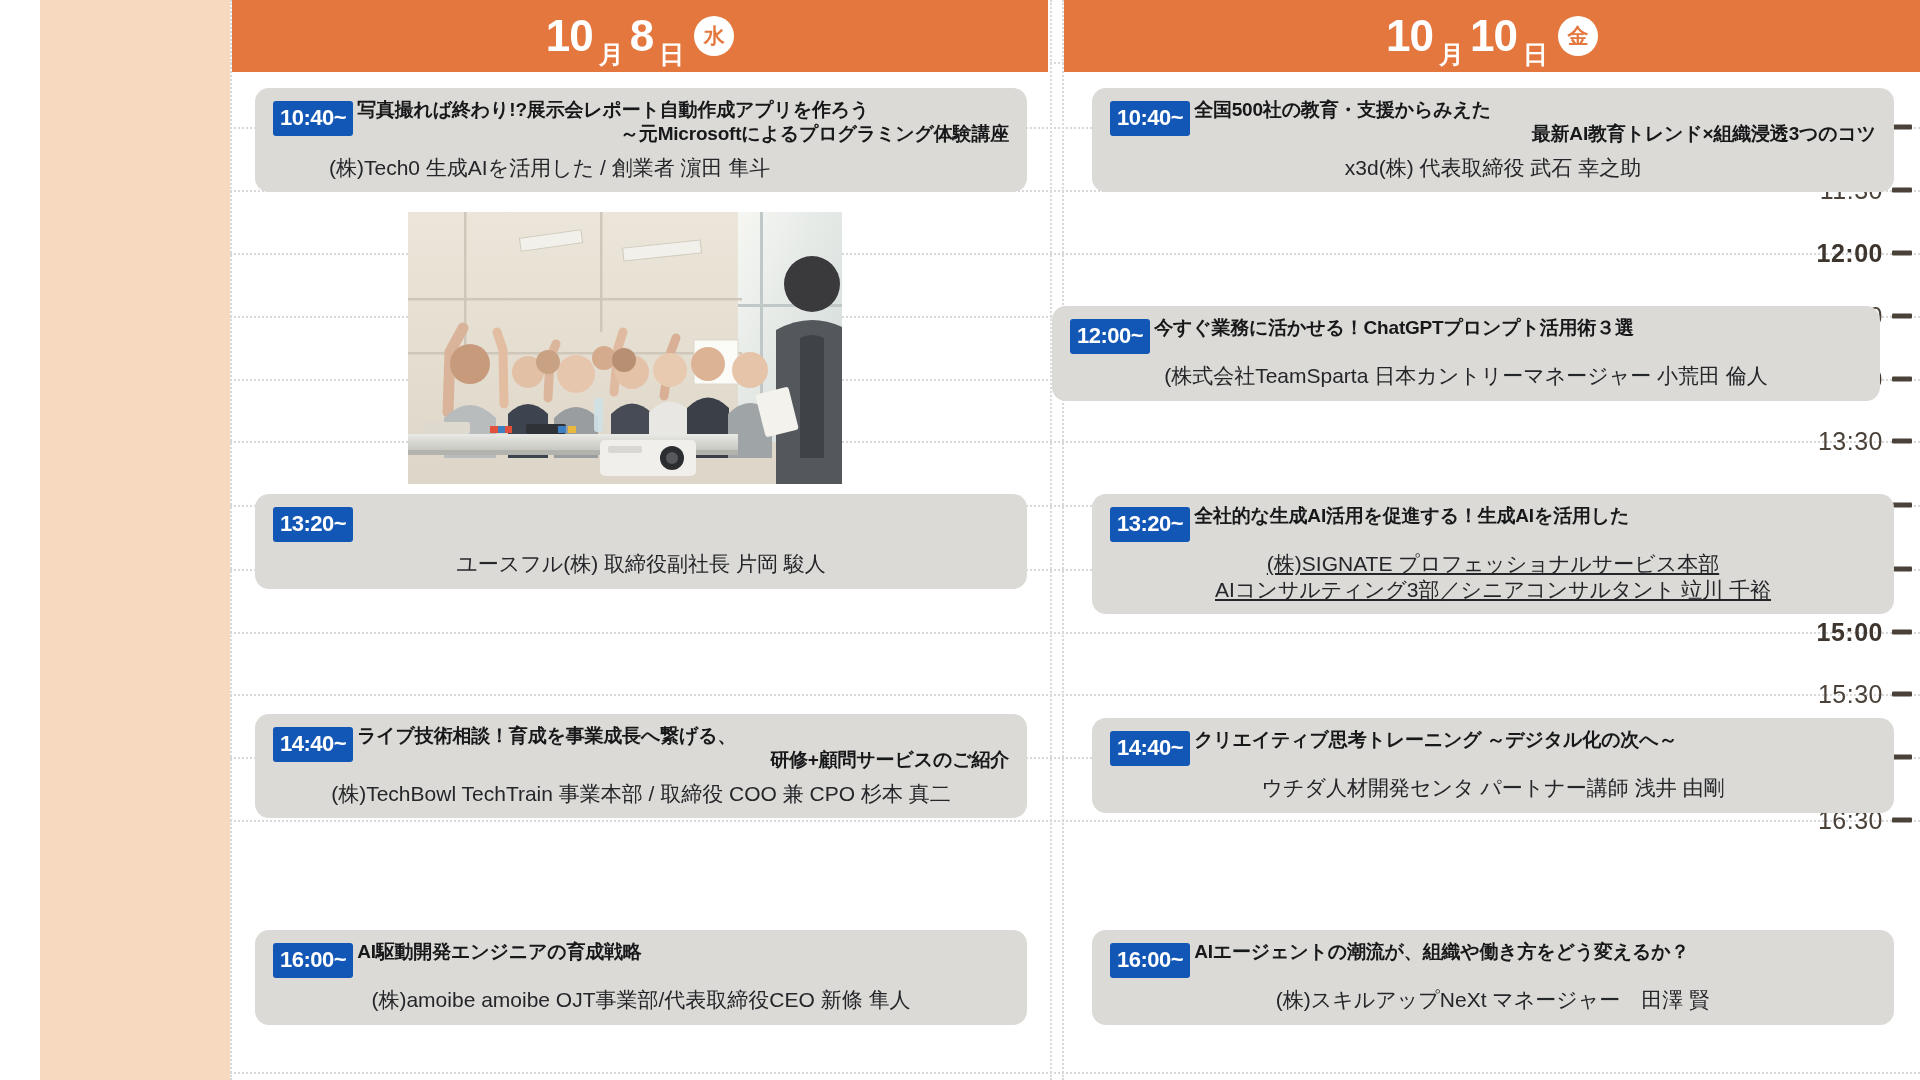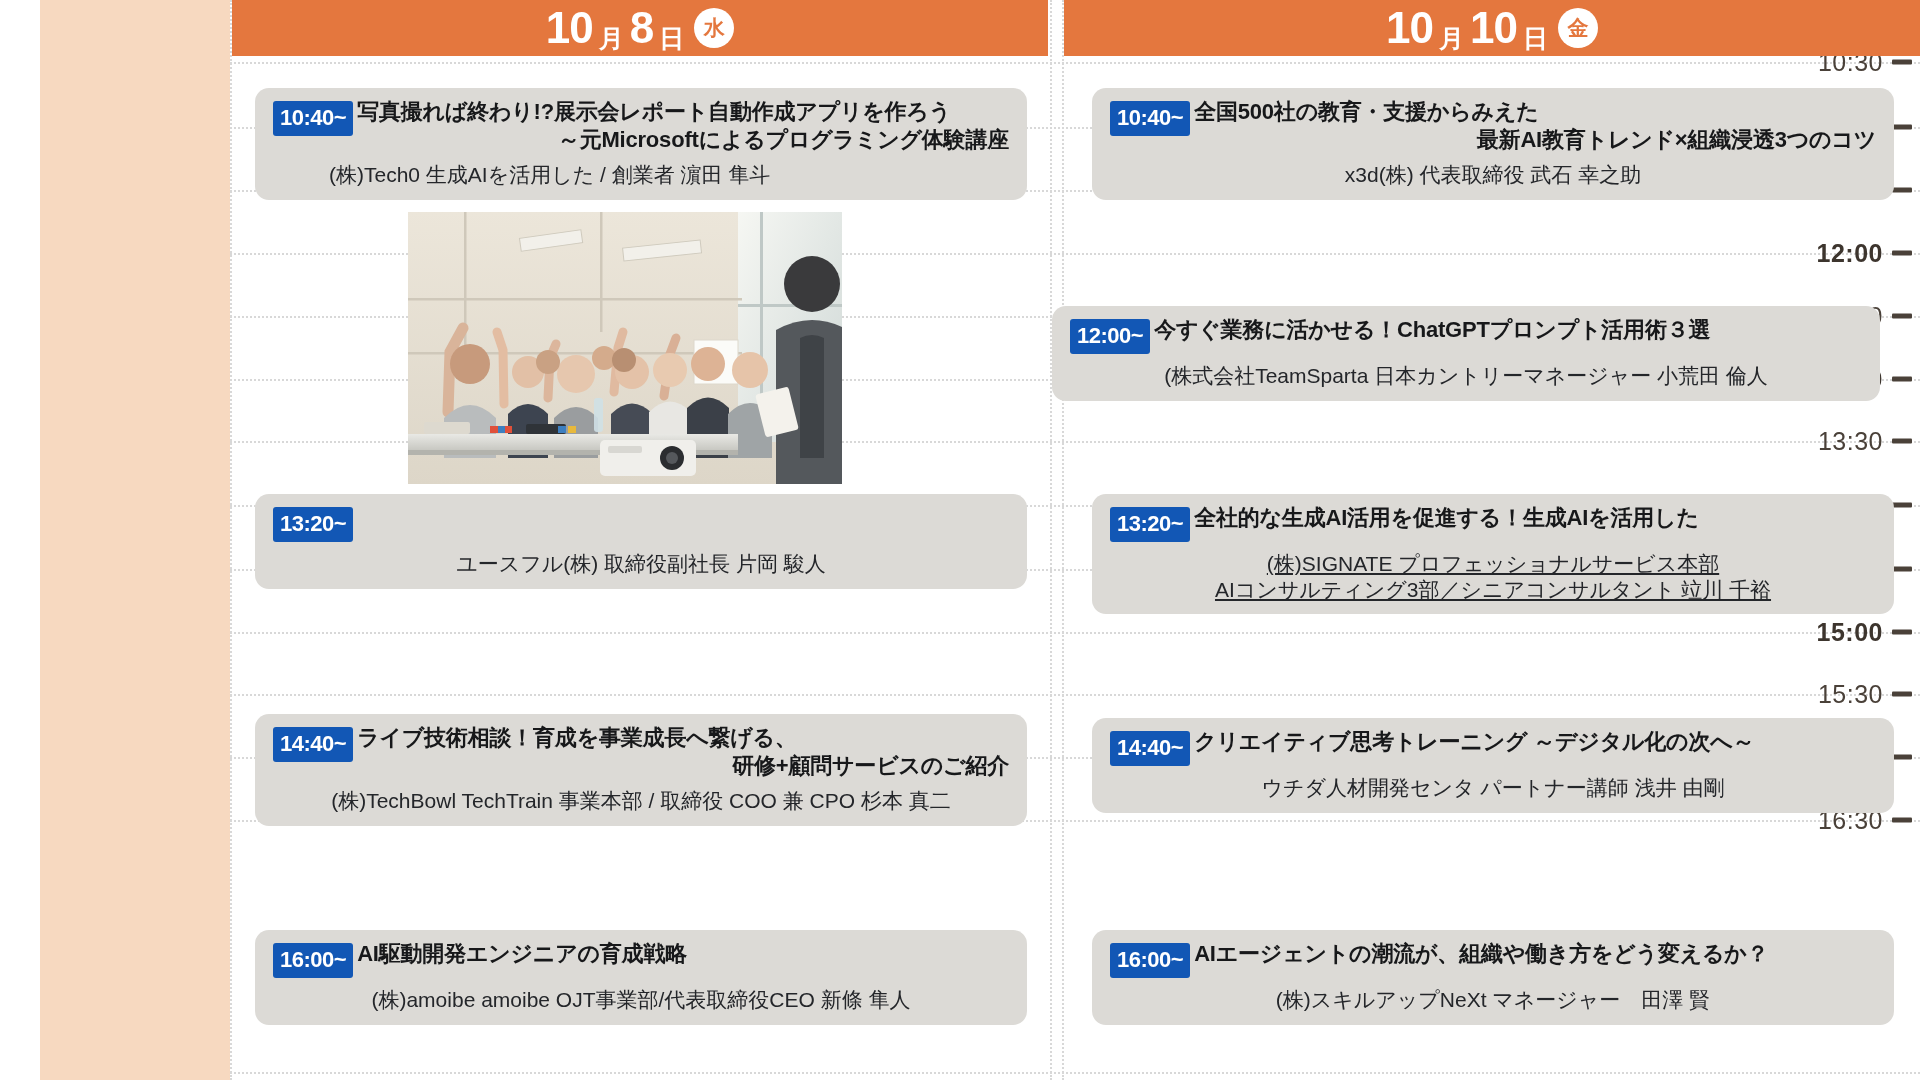--- a/index.html
+++ b/index.html
@@ -73,21 +73,21 @@
     border-left: 2px dotted #d8d8d8;
   }
   .col-divider.left-edge  { left: 230px; }
   .col-divider.mid-edge   { left: 1050px; }
   .col-divider.mid-edge2  { left: 1062px; }
 
   
   .day-header {
     position: absolute;
     top: 0;
-    height: 56px;
+    height: 72px;
     background: #E4773E;
     display: flex;
     align-items: center;
     justify-content: center;
     gap: 6px;
     color: #ffffff;
   }
   .day-header.col-a { left: 232px;  width: 816px; }
   .day-header.col-b { left: 1064px; width: 856px; }
 
@@ -140,21 +140,21 @@
     font-size: 22px;
     font-weight: bold;
     line-height: 1;
     padding: 6px 7px 7px 7px;
     border-radius: 3px;
     letter-spacing: -0.5px;
     margin-top: 3px;
   }
   .card-title {
     flex: 1 1 auto;
-    font-size: 22px;
+    font-size: 19px;
     font-weight: bold;
     color: #17181a;
     line-height: 1.25;
     letter-spacing: -0.2px;
   }
   .card-title .line-2 { display: block; text-align: right; }
   .card-speaker {
     font-size: 21px;
     color: #24262a;
     line-height: 1.22;

